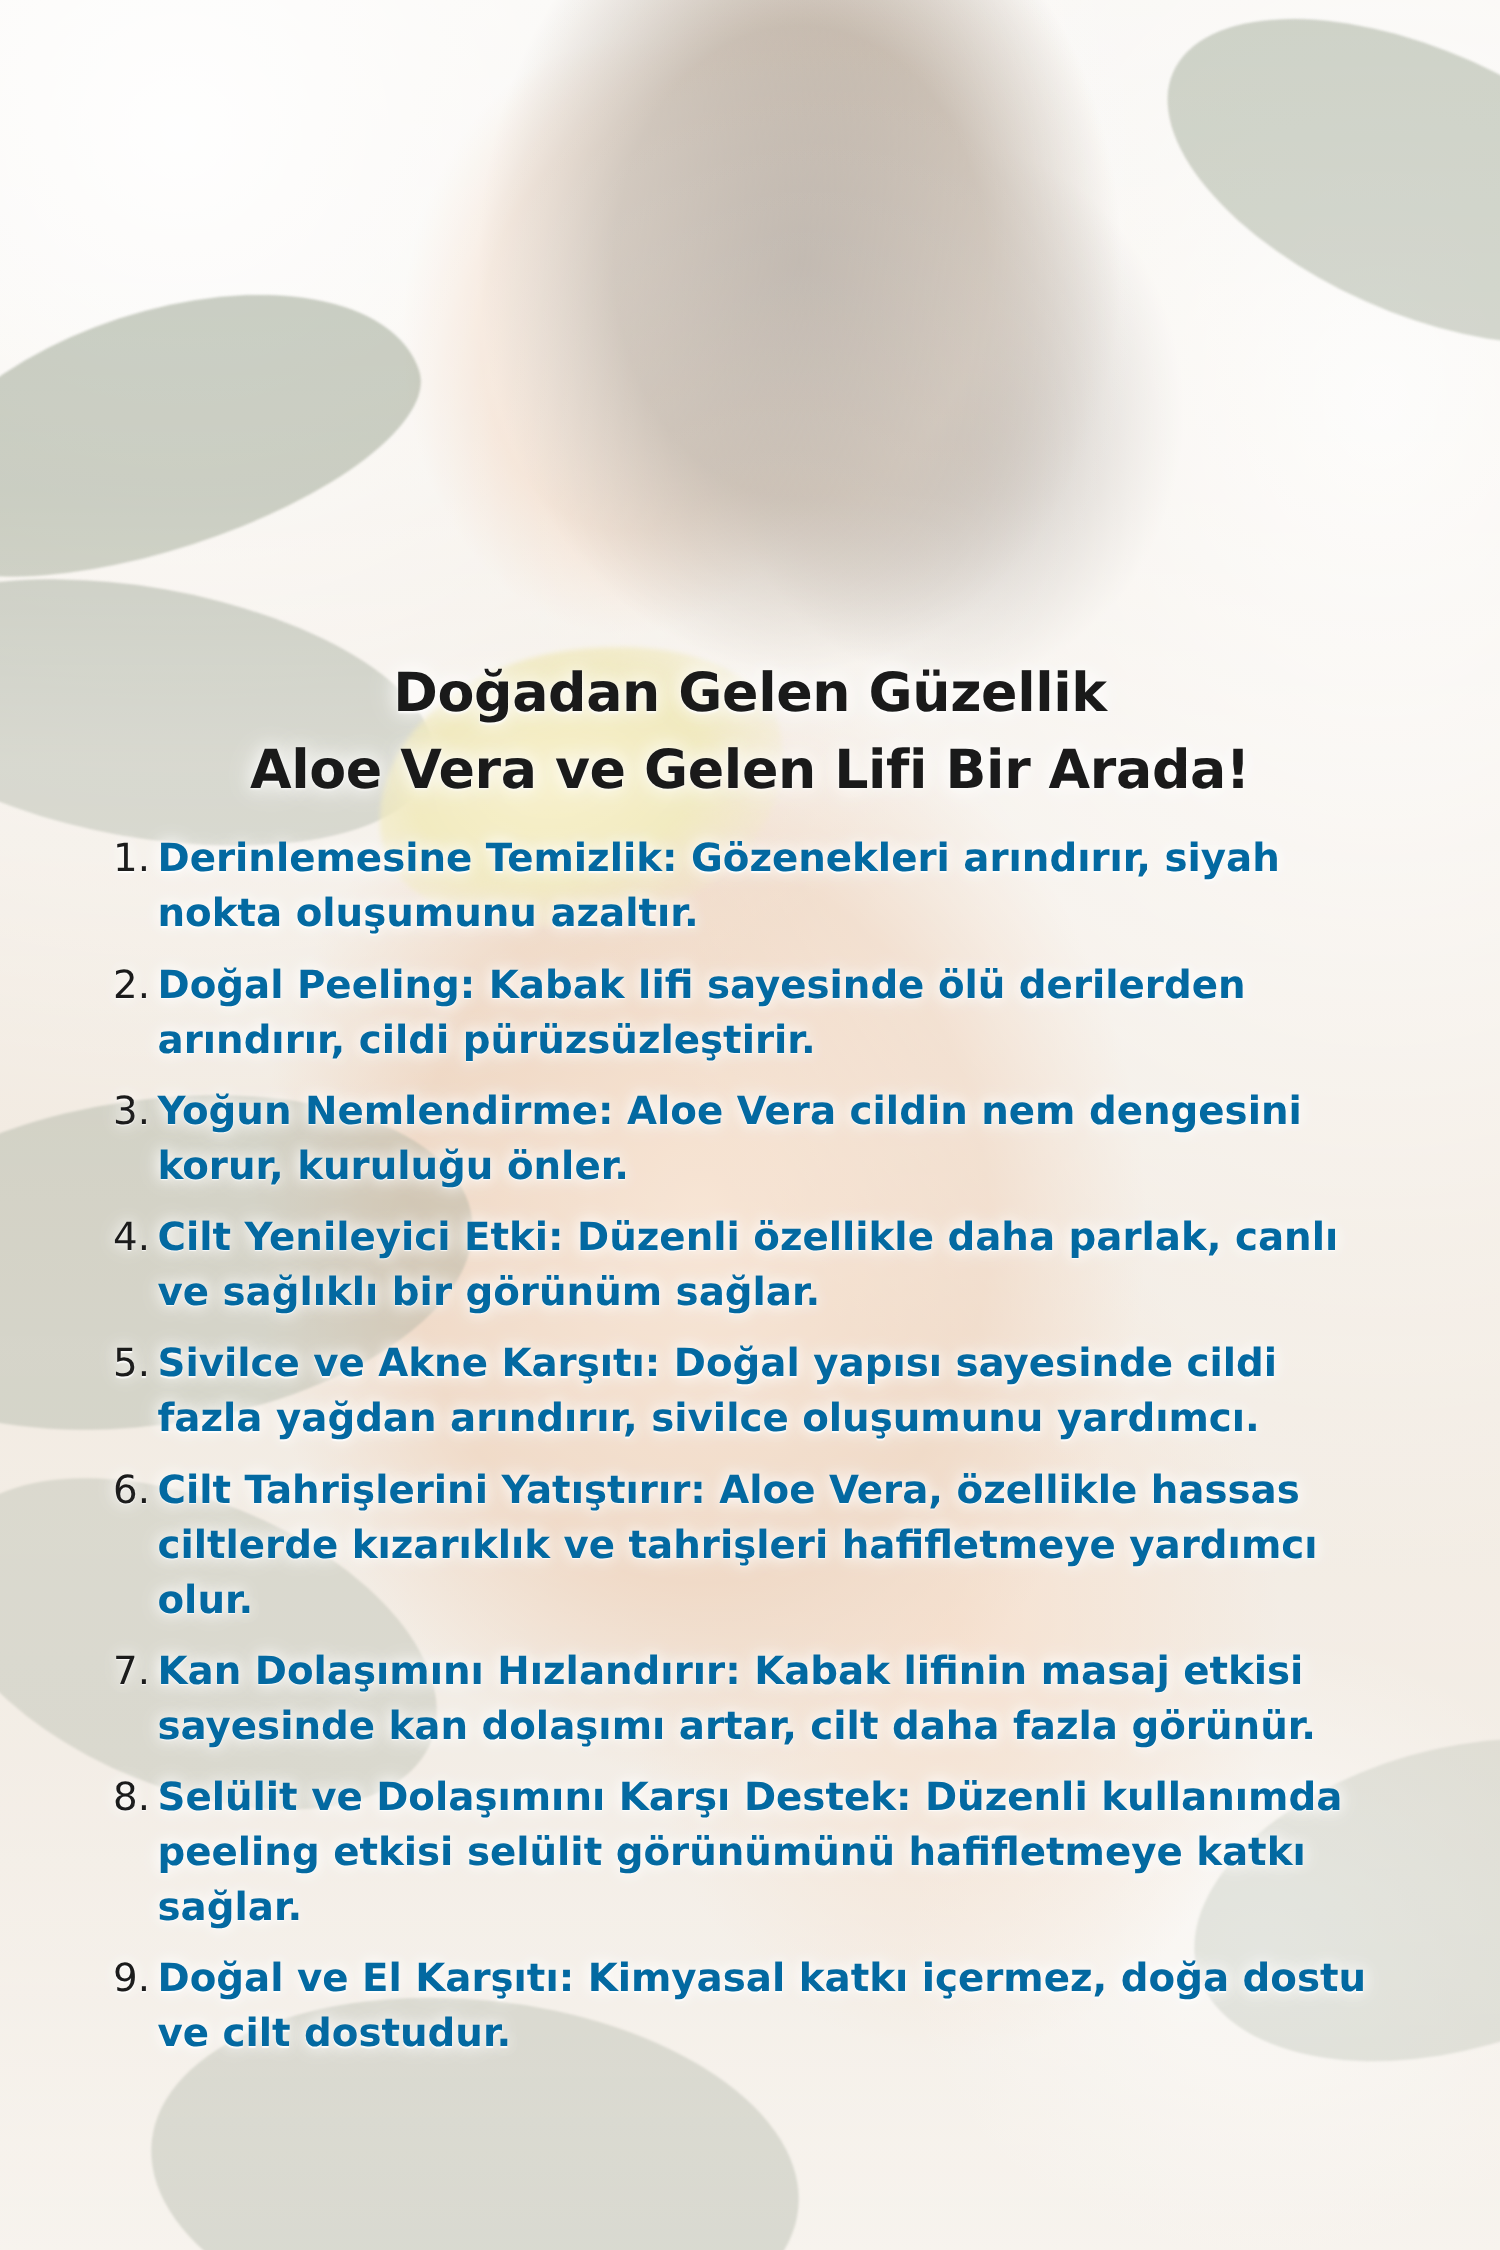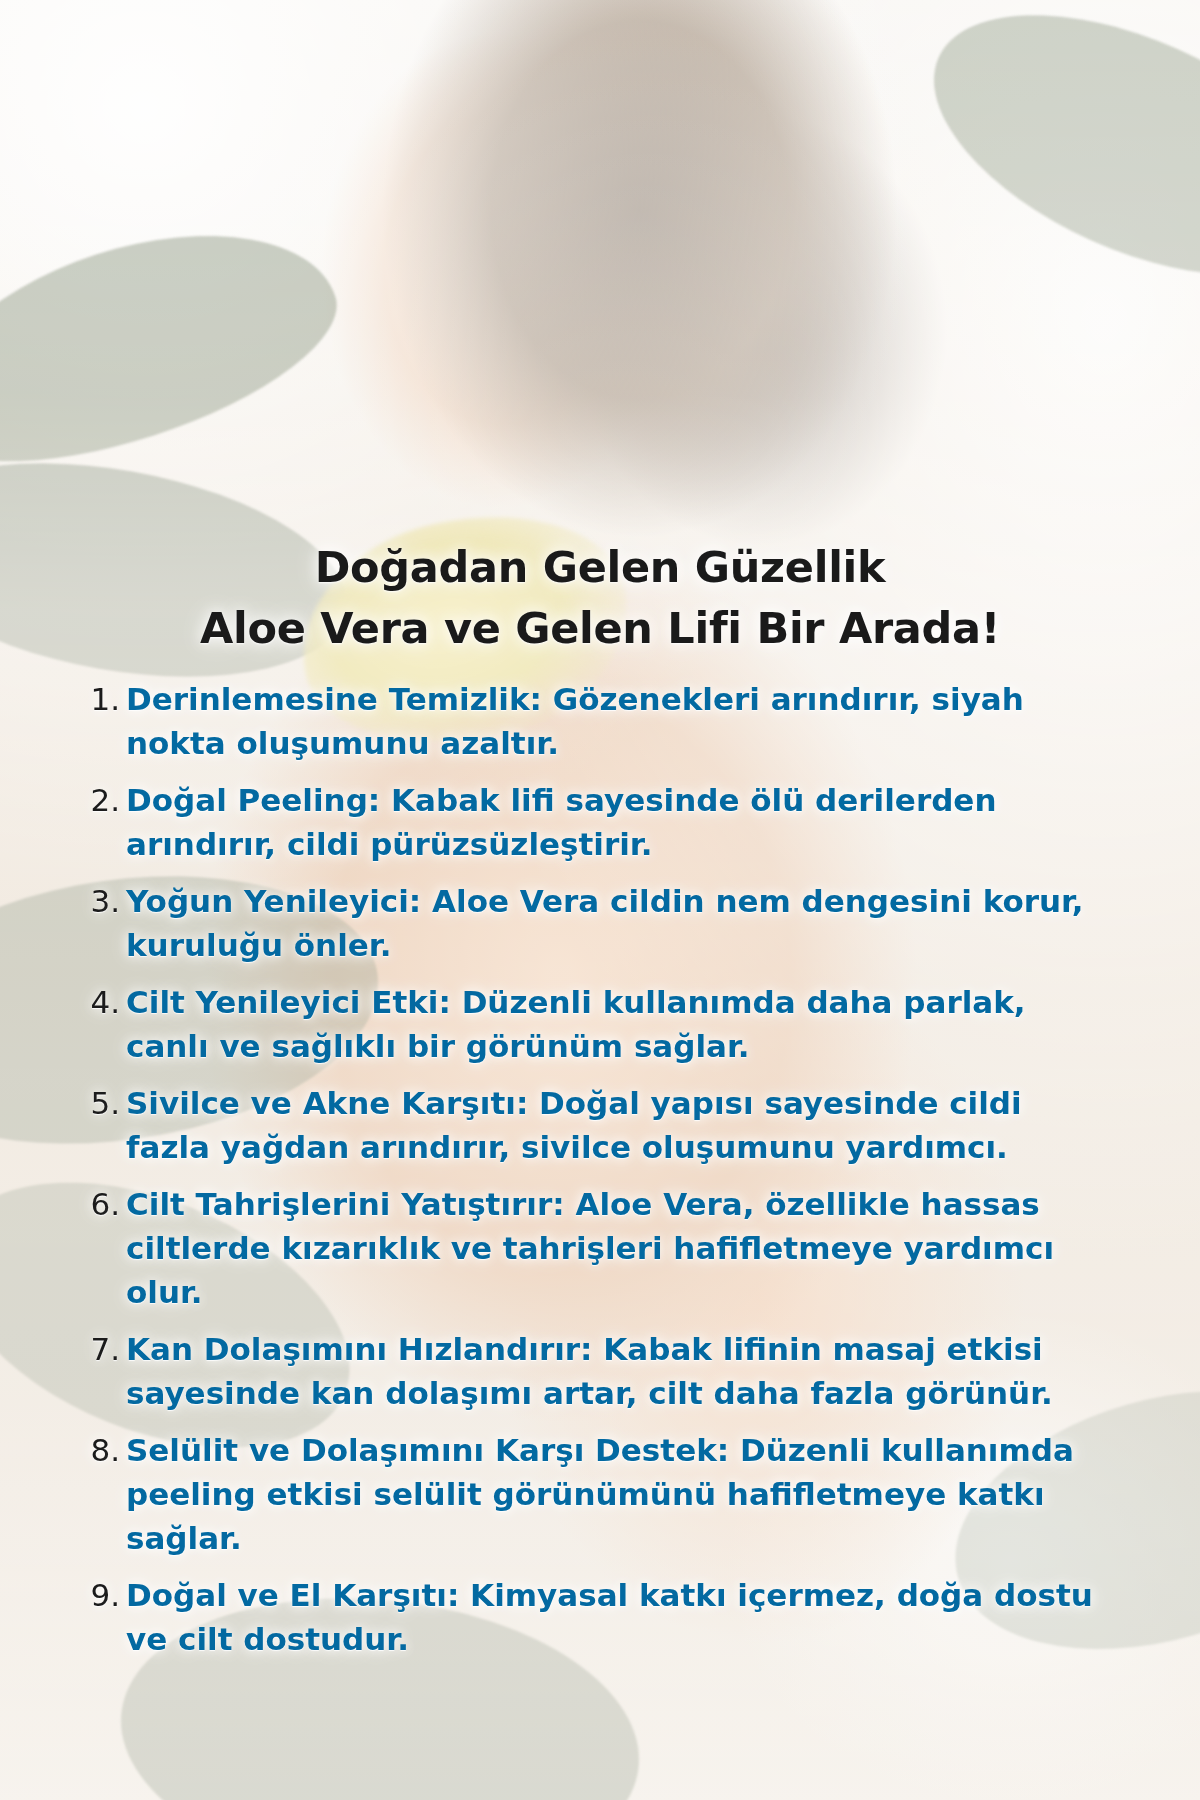--- a/index.html
+++ b/index.html
@@ -96,21 +96,21 @@
     position: absolute;
     left: 0;
     top: 0;
     width: 1200px;
     height: 1800px;
     box-sizing: border-box;
     padding: 0 70px;
   }
 
   .headline {
-    margin: 12px;
+    margin: 0;
     padding-top: 525px;
     text-align: center;
     font-size: 43px;
     font-weight: 700;
     line-height: 1.42;
     color: #1a1a1a;
     letter-spacing: -0.3px;
     text-shadow:
       0 0 14px rgba(255,255,255,0.95),
       0 0 26px rgba(255,255,255,0.85),
@@ -171,22 +171,22 @@
   <div class="content">
 
     <h1 class="headline">
       <span class="line1">Doğadan Gelen Güzellik</span>
       <span class="line2">Aloe Vera ve Gelen Lifi Bir Arada!</span>
     </h1>
 
     <ol class="benefits">
       <li>Derinlemesine Temizlik: Gözenekleri arındırır, siyah nokta oluşumunu azaltır.</li>
       <li>Doğal Peeling: Kabak lifi sayesinde ölü derilerden arındırır, cildi pürüzsüzleştirir.</li>
-      <li>Yoğun Yenileyici: Aloe Vera cildin nem dengesini korur, kuruluğu önler.</li>
-      <li>Cilt Yenileyici Etki: Düzenli kullanımda daha parlak, canlı ve sağlıklı bir görünüm sağlar.</li>
+      <li>Yoğun Nemlendirme: Aloe Vera cildin nem dengesini korur, kuruluğu önler.</li>
+      <li>Cilt Yenileyici Etki: Düzenli özellikle daha parlak, canlı ve sağlıklı bir görünüm sağlar.</li>
       <li>Sivilce ve Akne Karşıtı: Doğal yapısı sayesinde cildi fazla yağdan arındırır, sivilce oluşumunu yardımcı.</li>
       <li>Cilt Tahrişlerini Yatıştırır: Aloe Vera, özellikle hassas ciltlerde kızarıklık ve tahrişleri hafifletmeye yardımcı olur.</li>
       <li>Kan Dolaşımını Hızlandırır: Kabak lifinin masaj etkisi sayesinde kan dolaşımı artar, cilt daha fazla görünür.</li>
       <li>Selülit ve Dolaşımını Karşı Destek: Düzenli kullanımda peeling etkisi selülit görünümünü hafifletmeye katkı sağlar.</li>
       <li>Doğal ve El Karşıtı: Kimyasal katkı içermez, doğa dostu ve cilt dostudur.</li>
     </ol>
 
   </div>
 </div>
 

